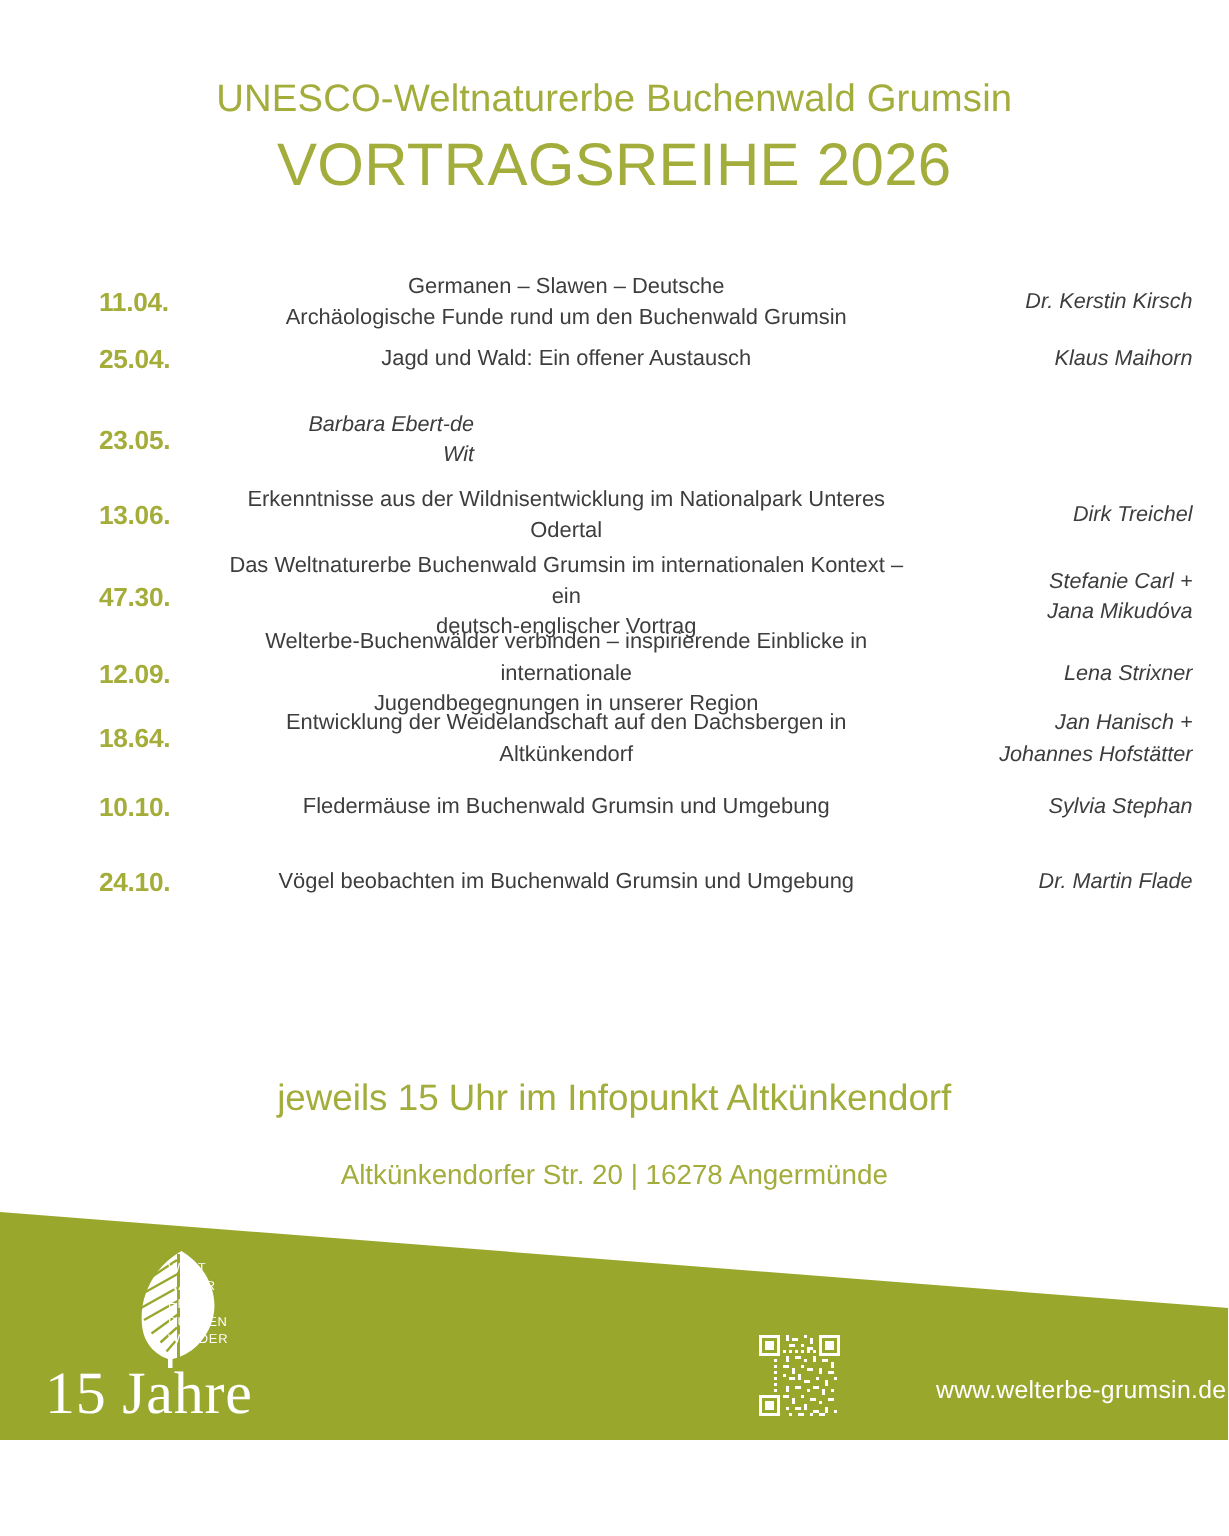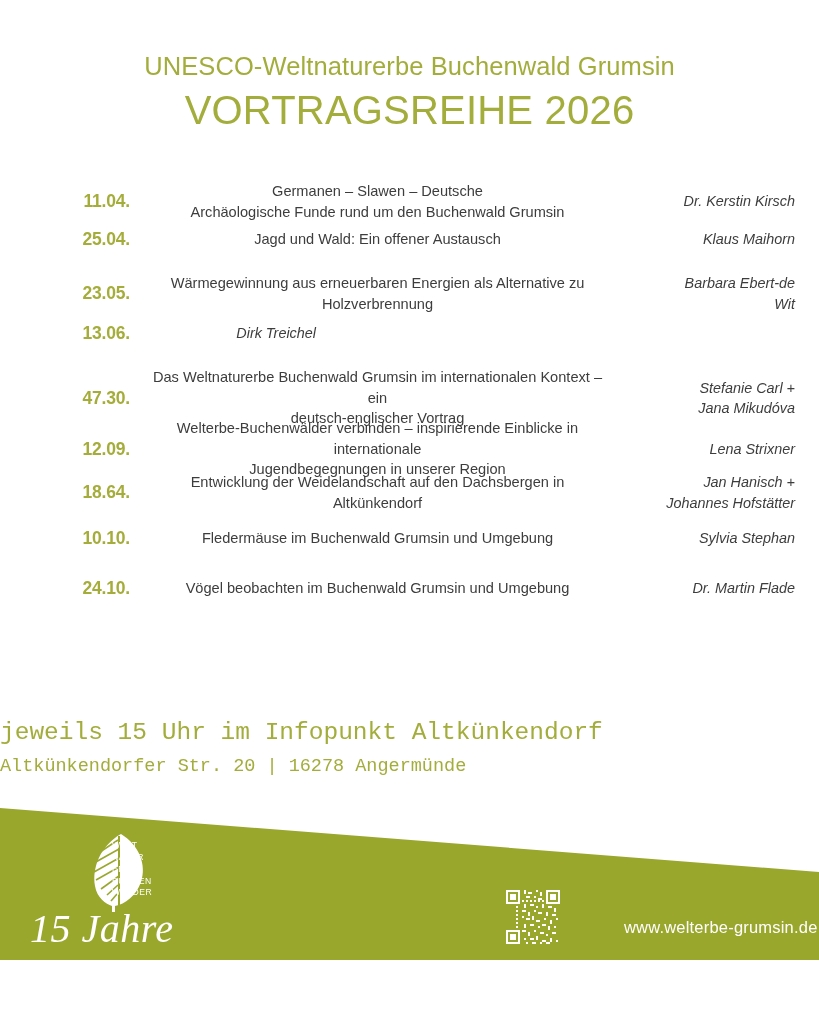--- a/index.html
+++ b/index.html
@@ -62,21 +62,21 @@
     padding: 0 24px 0 0;
   }
   .row-inner {
     display: flex;
     width: 100%;
     align-items: center;
   }
   .cell-date {
     width: 78px;
     min-width: 78px;
-    text-align: right;
+    text-align: left;
     padding-right: 14px;
     margin-left: 66px;
     box-sizing: border-box;
     font-size: 17.5px;
     font-weight: bold;
     color: #a5ad3a;
     letter-spacing: -0.2px;
     white-space: nowrap;
   }
   .cell-title {
@@ -110,33 +110,32 @@
   .r7 { height: 56px; }
   .r8 { height: 50px; }
   .r9 { height: 48px; }
 
   
   .venue {
     position: absolute;
     top: 718px;
     left: 0;
     width: 819px;
-    text-align: left;
-    font-family: Liberation Mono, monospace;
+    text-align: center;
   }
   .venue-line1 {
     font-size: 24.5px;
     color: #a3ad3b;
     line-height: 1.25;
   }
   .venue-line2 {
     font-size: 18.5px;
     color: #a3ad3b;
     line-height: 1.25;
-    margin-top: 6px;
+    margin-top: 22px;
   }
 
   
   .band {
     position: absolute;
     left: 0;
     top: 800px;
     width: 819px;
     height: 160px;
     background: #9aa72d;
@@ -161,21 +160,20 @@
     letter-spacing: 0.6px;
     line-height: 1.38;
   }
   .jahre {
     position: absolute;
     left: 30px;
     top: 905px;
     color: #ffffff;
     font-size: 40px;
     font-family: "Liberation Serif", serif;
-    font-style: italic;
     letter-spacing: 0.5px;
   }
 
   .qr {
     position: absolute;
     left: 504px;
     top: 888px;
     width: 58px;
     height: 58px;
   }
@@ -219,27 +217,27 @@
       <div class="row r1">
         <div class="row-inner">
           <div class="cell-date">25.04.</div>
           <div class="cell-title">Jagd und Wald: Ein offener Austausch</div>
           <div class="cell-speaker">Klaus Maihorn</div>
         </div>
       </div>
       <div class="row r3">
         <div class="row-inner">
           <div class="cell-date">23.05.</div>
-          <div class="cell-title">Wärmegewinnung aus erneuerbaren Energien als Alternative zu<br>Holzverbrennung</div>
           <div class="cell-speaker">Barbara Ebert-de<br>Wit</div>
         </div>
       </div>
       <div class="row r4">
         <div class="row-inner">
           <div class="cell-date">13.06.</div>
+          <div class="cell-title">Erkenntnisse aus der Wildnisentwicklung im Nationalpark Unteres Odertal</div>
           <div class="cell-speaker">Dirk Treichel</div>
         </div>
       </div>
       <div class="row r5">
         <div class="row-inner">
           <div class="cell-date">47.30.</div>
           <div class="cell-title">Das Weltnaturerbe Buchenwald Grumsin im internationalen Kontext – ein<br>deutsch-englischer Vortrag</div>
           <div class="cell-speaker">Stefanie Carl +<br>Jana Mikudóva</div>
         </div>
       </div>

